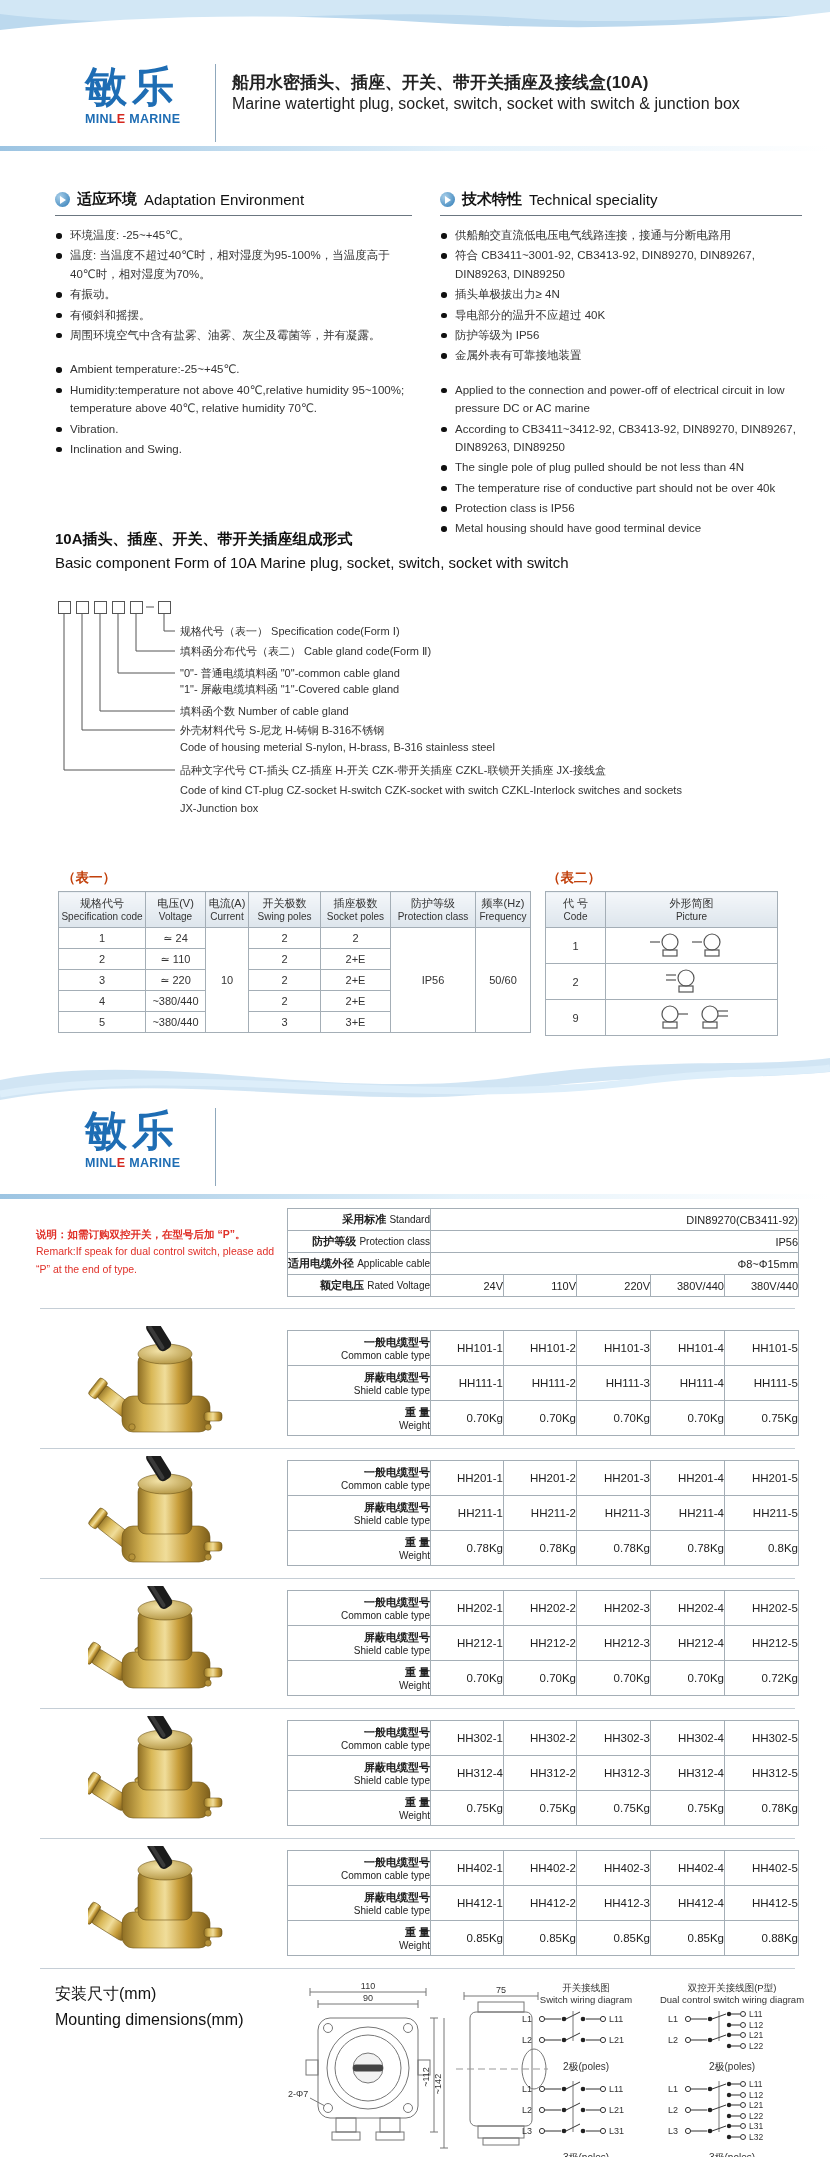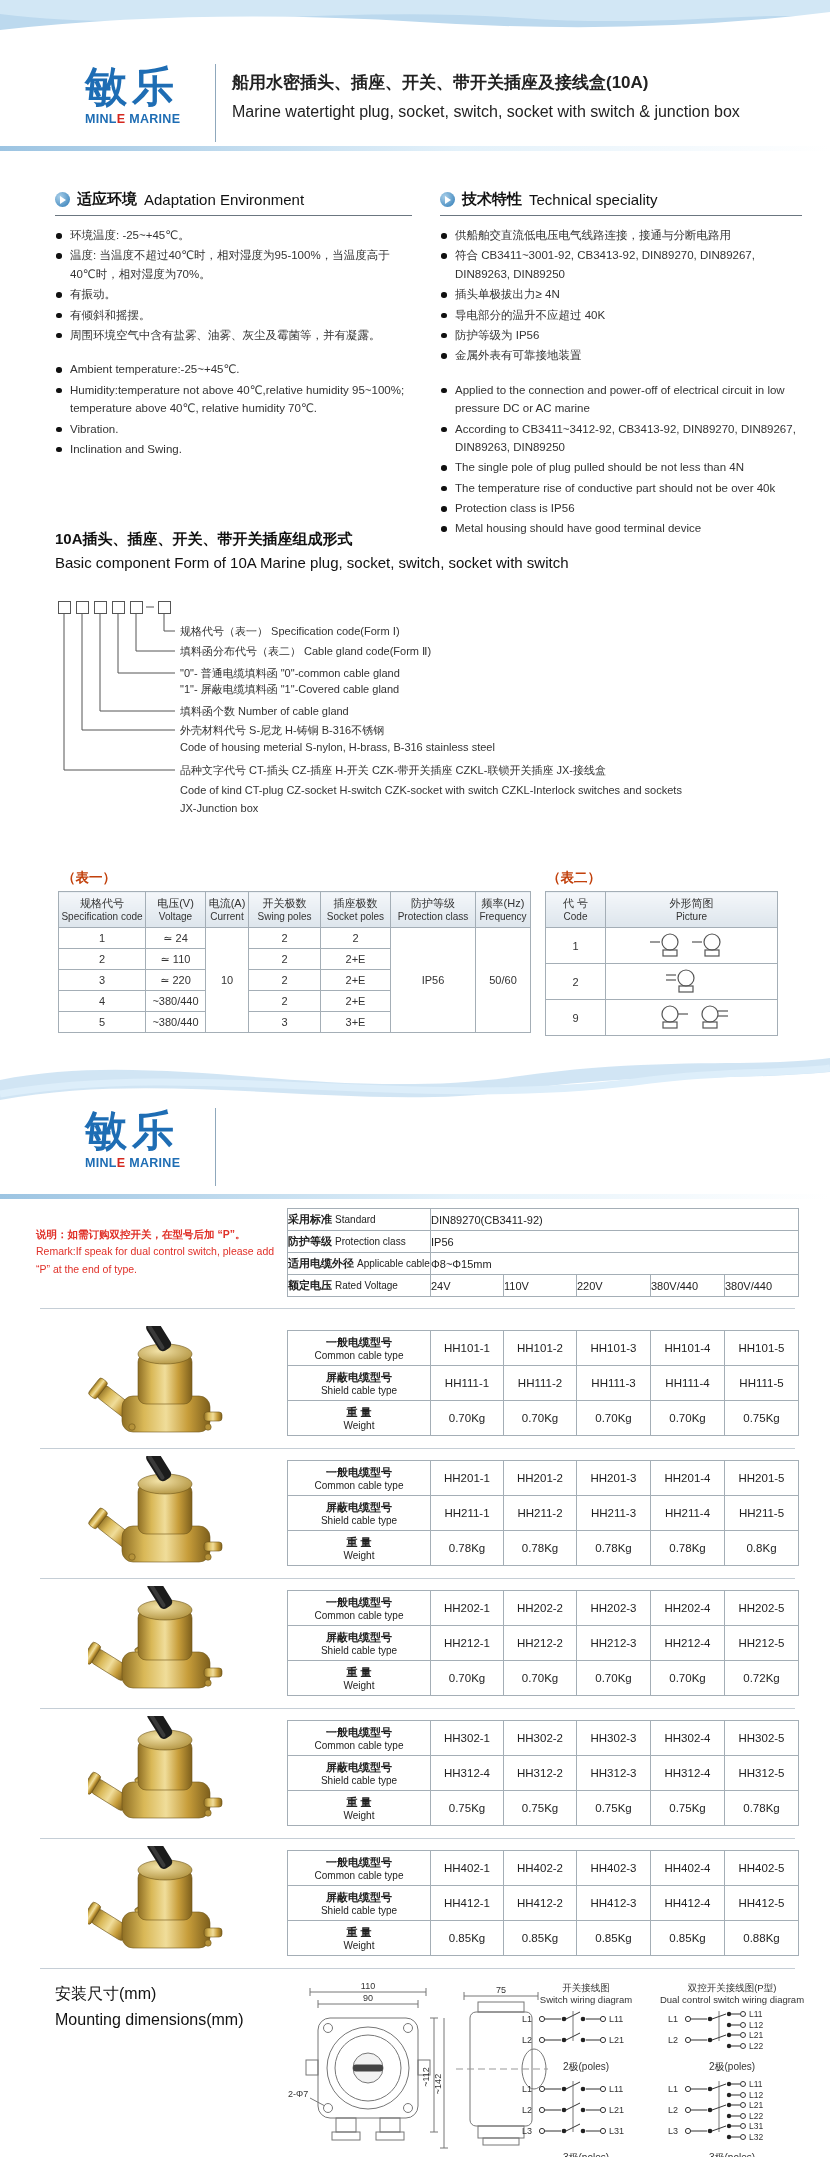--- a/index.html
+++ b/index.html
@@ -30,26 +30,26 @@
 .t1{width:472px;text-align:center;color:#333}
 .t1 th,.t1 td{border:1px solid #a4aeb6;padding:0}
 .t1 th{background:linear-gradient(#f4f7fa,#dde5ec);height:36px}
 .th-cn{display:block;font-size:11px;font-weight:normal;line-height:1.3}
 .th-en{display:block;font-size:10px;font-weight:normal;line-height:1.2}
 .t1 td{height:21px;font-size:11px;background:#fff}
 .t2{width:232px;text-align:center;color:#333}
 .t2 th,.t2 td{border:1px solid #a4aeb6;padding:0}
 .t2 th{background:linear-gradient(#f4f7fa,#dde5ec);height:36px}
 .t2 td{height:36px;font-size:11px;background:#fff}
-.spec{width:511px;text-align:left;color:#222}
+.spec{width:511px;text-align:right;color:#222}
 .spec td{border:1px solid #a4aeb6;height:22px;font-size:11px;background:#fff;padding:0}
 .lblcell{background:linear-gradient(#f1f5f8,#e0e7ee)}
 .lbl-cn{font-weight:bold;font-size:11px}
 .lbl-en{font-size:10px}
-.prod{width:511px;text-align:center;color:#222}
+.prod{width:511px;text-align:right;color:#222}
 .prod td{border:1px solid #a4aeb6;height:35px;font-size:11.5px;background:#fff;padding:0}
 .prod .lblcell .lbl-cn{display:block;line-height:1.3}
 .prod .lblcell .lbl-en{display:block;line-height:1.1}
 .hr{position:absolute;left:40px;width:755px;border-top:1px solid #c5ced6}
 .red{color:#e03028;font-size:10.5px;line-height:1.65}
 .red .cnline{font-weight:bold}
 .grad{height:5px;background:linear-gradient(to right,#9cc4e2,#e3f1fa 55%,#ffffff)}
 .wire{position:absolute;text-align:center;color:#333}
 .wire .wt{font-size:9.5px;line-height:1.25}
 .wire .wcap{font-size:10px;margin:0 0 2px}
@@ -123,21 +123,21 @@
     <path d="M0,30 Q200,8 420,22 T830,12 L830,55 L0,55 Z" fill="#ffffff"></path>
   </svg>
 
   <div class="abs" style="left:85px;top:66px">
     <div class="logo-cn brand">敏乐</div>
     <div class="logo-en brand"><span>MINL</span><span class="red-accent">E</span><span> MARINE</span></div>
   </div>
   <div class="abs vline" style="left:215px;top:64px;height:78px"></div>
   <div class="abs" style="left:232px;top:72px;width:580px">
     <div class="title-cn">船用水密插头、插座、开关、带开关插座及接线盒(10A)</div>
-    <div class="title-en" style="margin-top:8px">Marine watertight plug, socket, switch, socket with switch &amp; junction box</div>
+    <div class="title-en" style="margin-top:0">Marine watertight plug, socket, switch, socket with switch &amp; junction box</div>
   </div>
   <div class="abs grad" style="left:0;top:146px;width:830px"></div>
 
   <div class="abs" style="left:55px;top:190px;width:357px">
     <div class="sec-head">
       <span class="sec-icon"></span>
       <span class="sec-cn">适应环境</span>
       <span class="sec-en">Adaptation Environment</span>
     </div>
     <ul class="blist">

